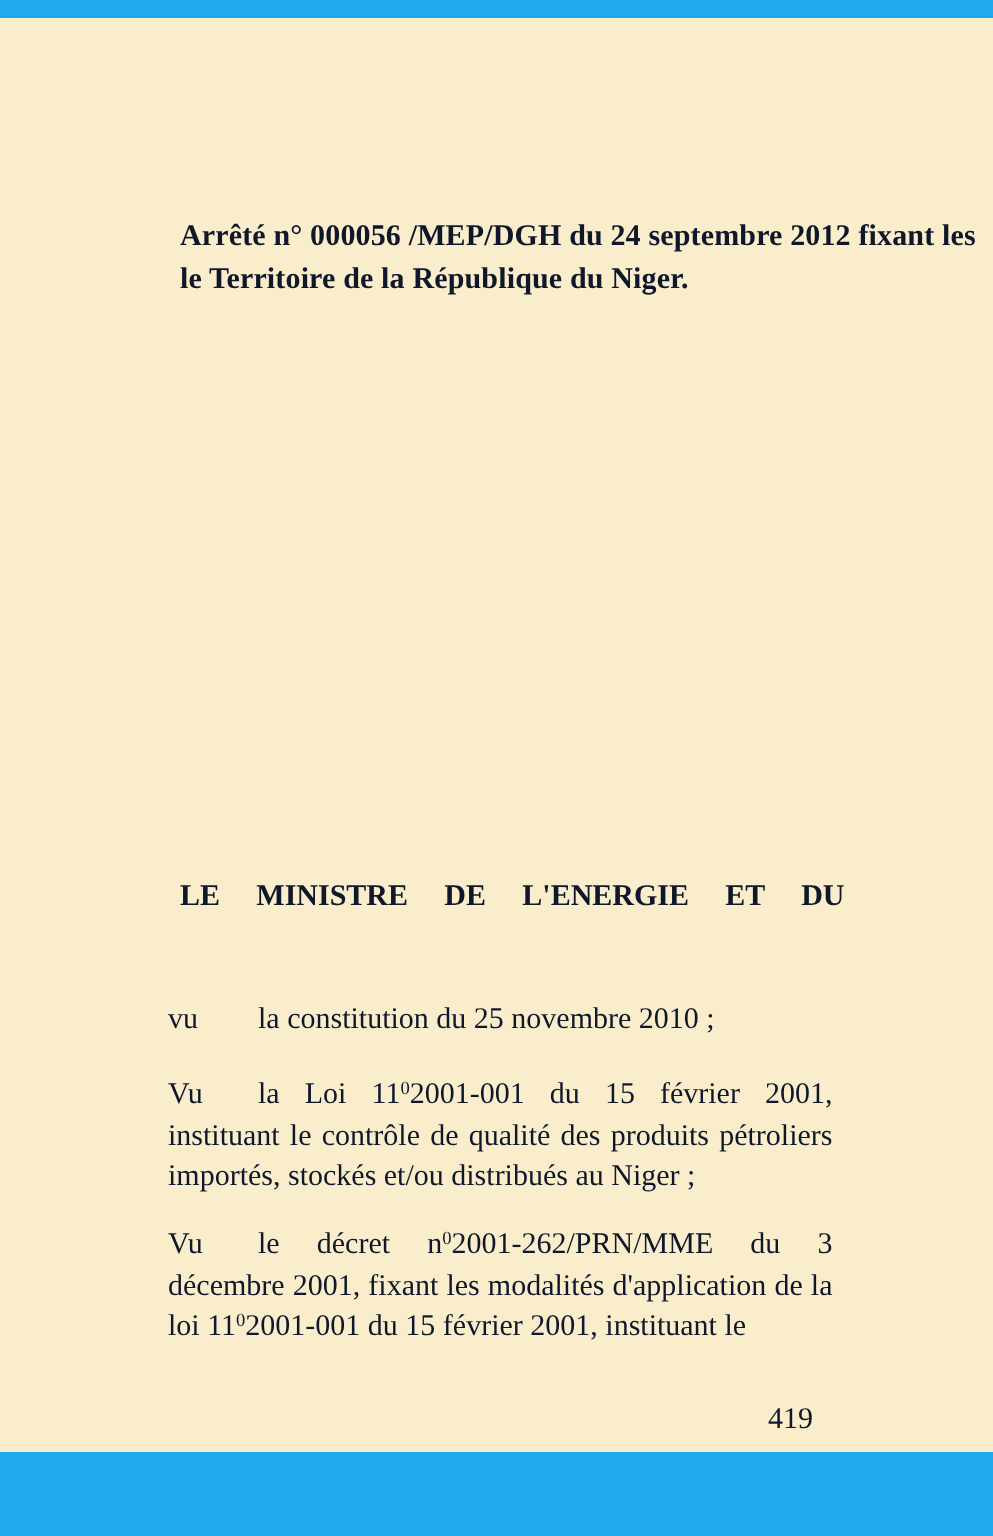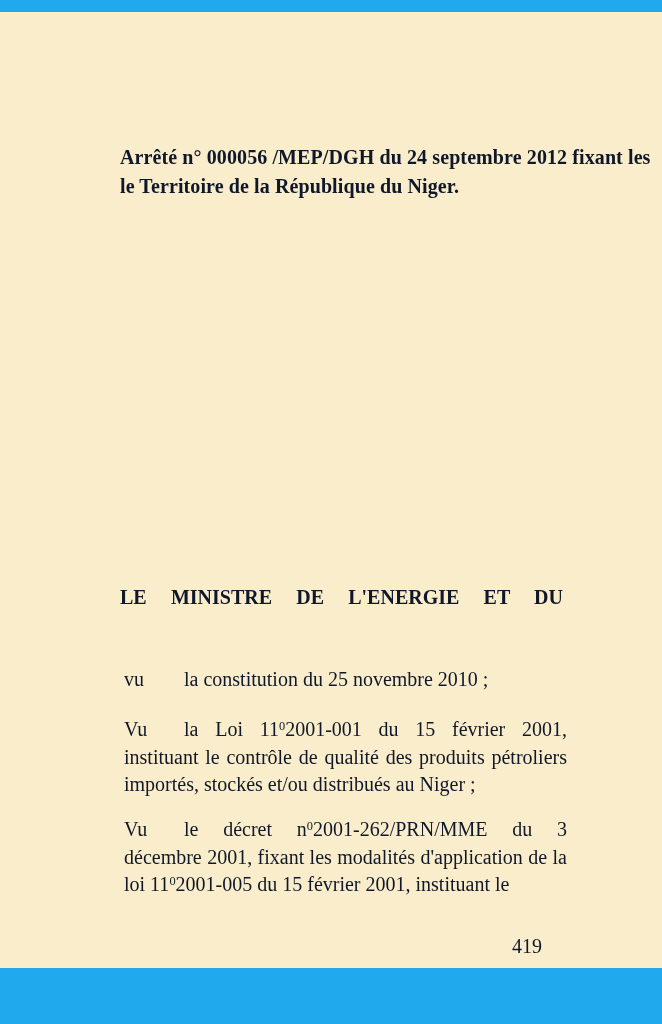--- a/index.html
+++ b/index.html
@@ -40,21 +40,21 @@
     font-size: 20px;
     line-height: 27px;
   }
   .heading .spread {
     text-align: justify;
     text-align-last: justify;
   }
 
   .para {
     position: absolute;
-    left: 124px;
+    left: 112px;
     width: 443px;
     font-size: 20px;
     line-height: 27.5px;
   }
   .para.just { text-align: justify; }
   .para .lead {
     display: inline-block;
     width: 60px;
   }
   .para sup {
@@ -88,19 +88,19 @@
   </div>
 
   <div class="heading">
     <div class="spread">LE MINISTRE DE L'ENERGIE ET DU</div>
   </div>
 
   <p class="para p-constitution"><span class="lead">vu</span><span>la constitution du 25 novembre 2010 ;</span></p>
 
   <p class="para just p-loi"><span class="lead">Vu</span><span>la Loi 11</span><sup>0</sup><span>2001-001 du 15 février 2001, instituant le contrôle de qualité des produits pétroliers importés, stockés et/ou distribués au Niger ;</span></p>
 
-  <p class="para just p-decret"><span class="lead">Vu</span><span>le décret n</span><sup>0</sup><span>2001-262/PRN/MME du 3 décembre 2001, fixant les modalités d'application de la loi 11</span><sup>0</sup><span>2001-005 du 15 février 2001, instituant le</span></p>
+  <p class="para just p-decret"><span class="lead">Vu</span><span>le décret n</span><sup>0</sup><span>2001-262/PRN/MME du 3 décembre 2001, fixant les modalités d'application de la loi 11</span><sup>0</sup><span>2001-001 du 15 février 2001, instituant le</span></p>
 
   <div class="pagenum">419</div>
 
   <div class="bar bottom" style="background: rgb(33, 169, 238);"></div>
 
 </div>
 
 </body></html>

